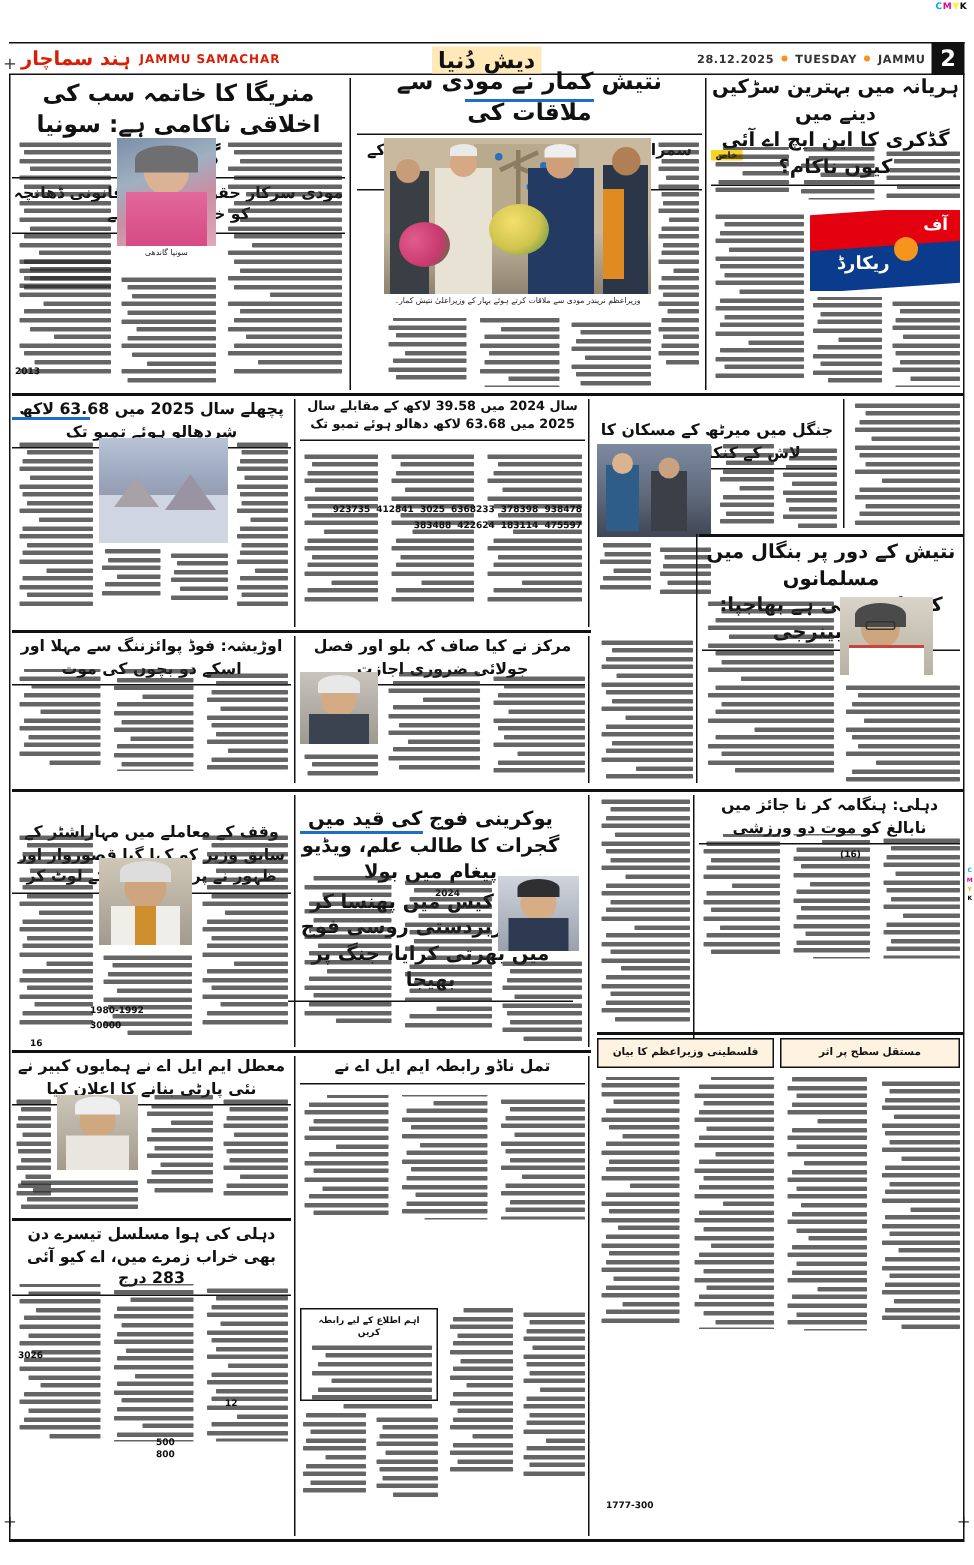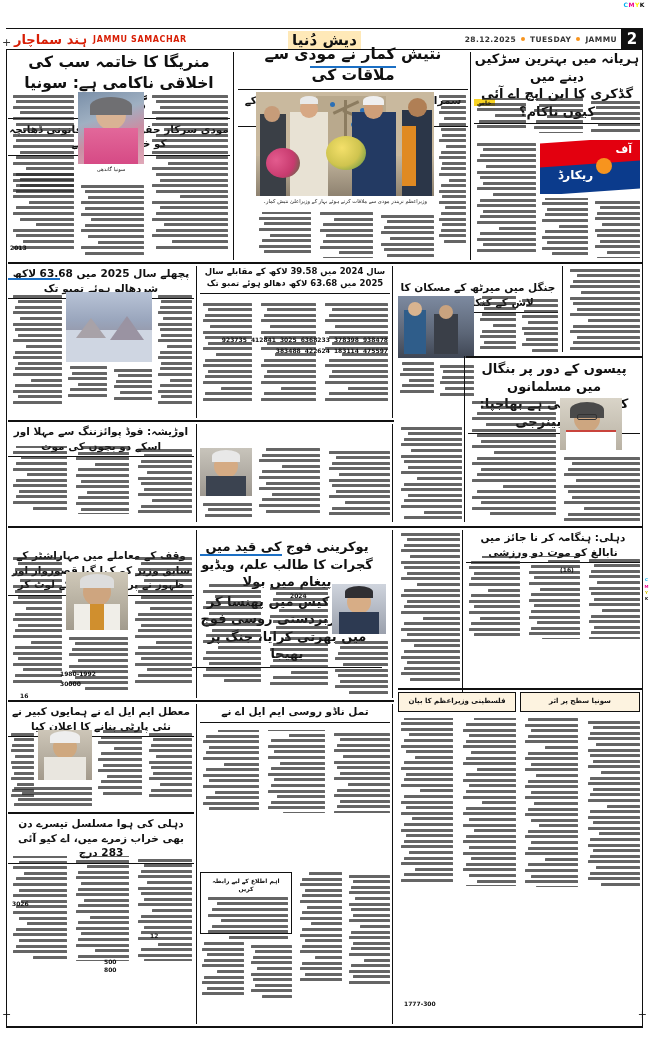--- a/index.html
+++ b/index.html
@@ -612,21 +612,21 @@
       <div class="ln w70"></div>
       <div class="ln w90"></div>
       <div class="ln w95"></div>
     <div class="ln w85"></div>
       <div class="ln w90"></div>
       <div class="ln w95"></div>
   </div>
 
   <div class="hr2" style="left:466px; top:356px; width:176px;"></div>
   <div style="position:absolute;left:468px;top:360px;width:172px;">
-    <div class="hl-lg">پیسوں کے دور پر بنگال میں مسلمانوں</div>
+    <div class="hl-lg">نتیش کے دور پر بنگال میں مسلمانوں</div>
     <div class="hl-lg">کو بانٹ رہی ہے بھاجپا: ممتا بینرجی</div>
     <div class="hr" style="position:relative;left:0;top:3px;width:100%;"></div>
   </div>
   <div class="photo" style="left:560px;top:398px;width:62px;height:52px;
        background:linear-gradient(180deg,#d9d4c8 0%,#b9b2a4 100%);">
     <div style="position:absolute;left:14px;top:8px;width:26px;height:26px;border-radius:50%;background:#cda680;"></div>
     <div style="position:absolute;left:10px;top:4px;width:34px;height:16px;border-radius:50% 50% 0 0;background:#4a4a4a;"></div>
     <div style="position:absolute;left:6px;top:32px;width:50px;height:20px;background:#ffffff;border-top:2px solid #c9443c;"></div>
     <div style="position:absolute;left:17px;top:16px;width:20px;height:6px;border:1px solid #333;border-radius:2px;"></div>
   </div>
@@ -707,20 +707,24 @@
       <div class="ln w90"></div>
       <div class="ln w95"></div>
     <div class="ln w85"></div>
       <div class="ln w90"></div>
       <div class="ln w95"></div>
       <div class="ln w60"></div>
   </div>
 
   <div class="vr" style="left:196px; top:424px; height:98px;"></div>
 
+  <div style="position:absolute;left:200px;top:424px;width:190px;">
+    <div class="hl-md">مرکز نے کیا صاف کہ بلو اور فصل جولائی ضروری اجازت</div>
+    <div class="hr" style="position:relative;left:0;top:3px;width:100%;"></div>
+  </div>
   <div class="photo" style="left:200px;top:448px;width:52px;height:48px;
        background:linear-gradient(180deg,#c8c4bb,#9d9890);">
     <div style="position:absolute;left:14px;top:6px;width:24px;height:24px;border-radius:50%;background:#d5ab84;"></div>
     <div style="position:absolute;left:12px;top:2px;width:28px;height:12px;border-radius:50% 50% 0 0;background:#e8e8e8;"></div>
     <div style="position:absolute;left:6px;top:28px;width:40px;height:20px;background:#3b4350;"></div>
   </div>
   <div class="colblock urdu-body" style="position:absolute;left:256px;top:448px;width:134px;height:72px;column-count:2;column-gap:6px;">
     <div class="ln w95"></div>
       <div class="ln w85"></div>
       <div class="ln w90"></div>
@@ -1130,21 +1134,21 @@
       <div class="ln w60"></div>
   </div>
   <div style="position:absolute;left:12px;top:900px;font-size:6px;font-weight:bold;direction:rtl;">3026</div>
   <div style="position:absolute;left:150px;top:932px;font-size:6px;font-weight:bold;direction:rtl;">12</div>
   <div style="position:absolute;left:104px;top:958px;font-size:6px;font-weight:bold;direction:rtl;">500</div>
   <div style="position:absolute;left:104px;top:966px;font-size:6px;font-weight:bold;direction:rtl;">800</div>
 
   <div class="vr" style="left:196px; top:704px; height:320px;"></div>
 
   <div style="position:absolute;left:200px;top:704px;width:190px;">
-    <div class="hl-md">تمل ناڈو روسی ایم ایل اے نے</div>
+    <div class="hl-md">تمل ناڈو رابطہ ایم ایل اے نے</div>
     <div class="hr" style="position:relative;left:0;top:3px;width:100%;"></div>
   </div>
   <div class="colblock urdu-body" style="position:absolute;left:200px;top:730px;width:190px;height:134px;column-count:3;column-gap:6px;">
     <div class="ln w95"></div>
       <div class="ln w85"></div>
       <div class="ln w90"></div>
       <div class="ln w95"></div>
     <div class="ln w80"></div>
       <div class="ln w95"></div>
       <div class="ln w90"></div>
@@ -1266,21 +1270,21 @@
       <div class="ln w85"></div>
       <div class="ln w95"></div>
   </div>
 
   <div class="vr" style="left:392px; top:704px; height:320px;"></div>
 
   <div class="box tint" style="left:398px;top:692px;width:118px;height:20px;">
     <div class="hl-sm" style="font-size:7px;padding-top:4px;">فلسطینی وزیراعظم کا بیان</div>
   </div>
   <div class="box tint" style="left:520px;top:692px;width:120px;height:20px;">
-    <div class="hl-sm" style="font-size:7px;padding-top:4px;">سونیا سطح پر اثر</div>
+    <div class="hl-sm" style="font-size:7px;padding-top:4px;">مستقل سطح پر اثر</div>
   </div>
 
   <div class="colblock urdu-body" style="position:absolute;left:398px;top:718px;width:242px;height:296px;column-count:4;column-gap:7px;">
     <div class="ln w95"></div>
       <div class="ln w85"></div>
       <div class="ln w90"></div>
       <div class="ln w95"></div>
     <div class="ln w80"></div>
       <div class="ln w95"></div>
       <div class="ln w90"></div>

